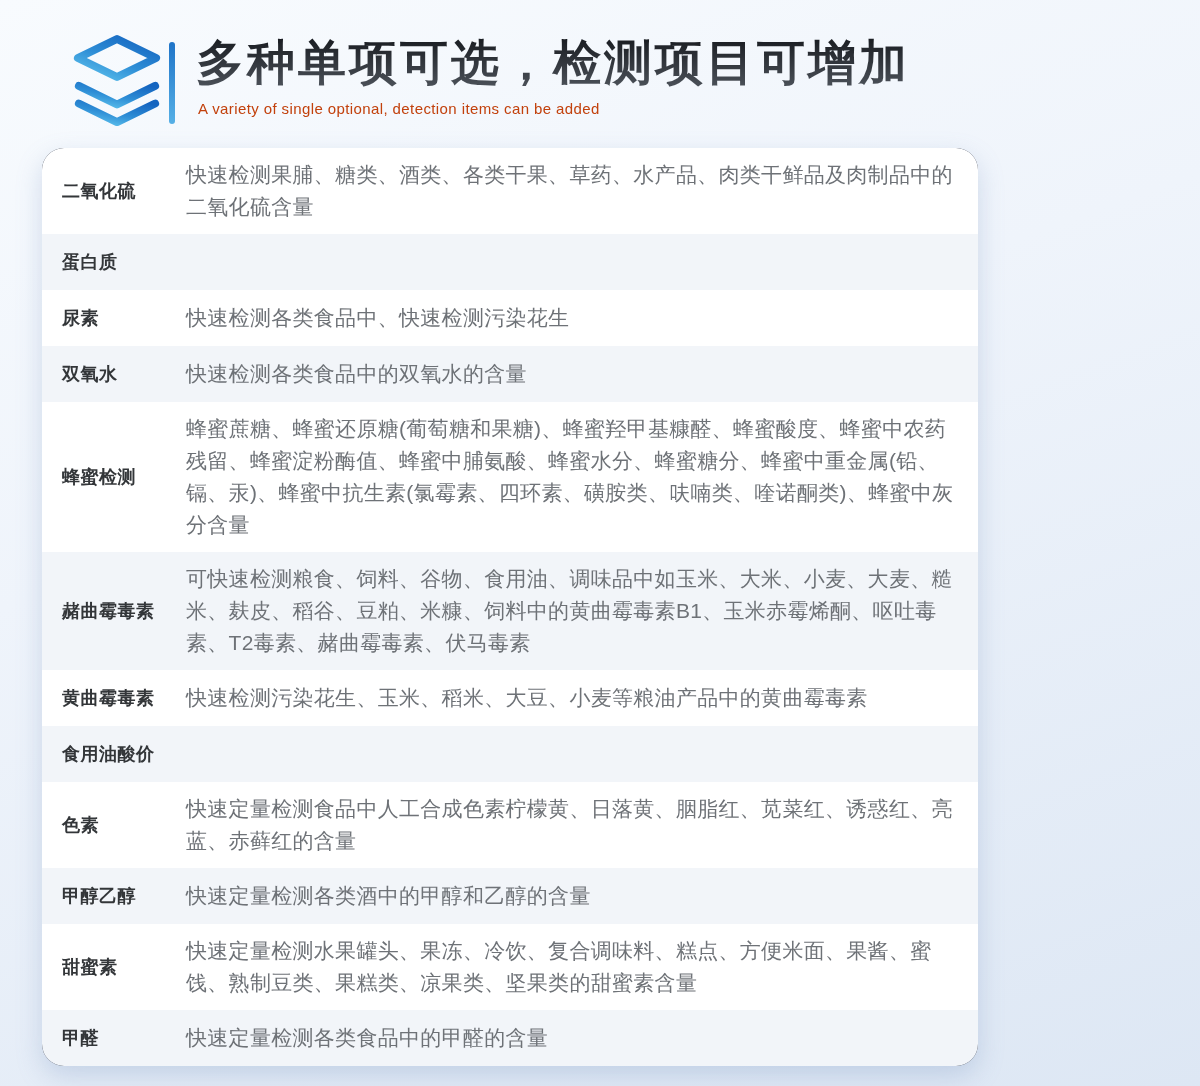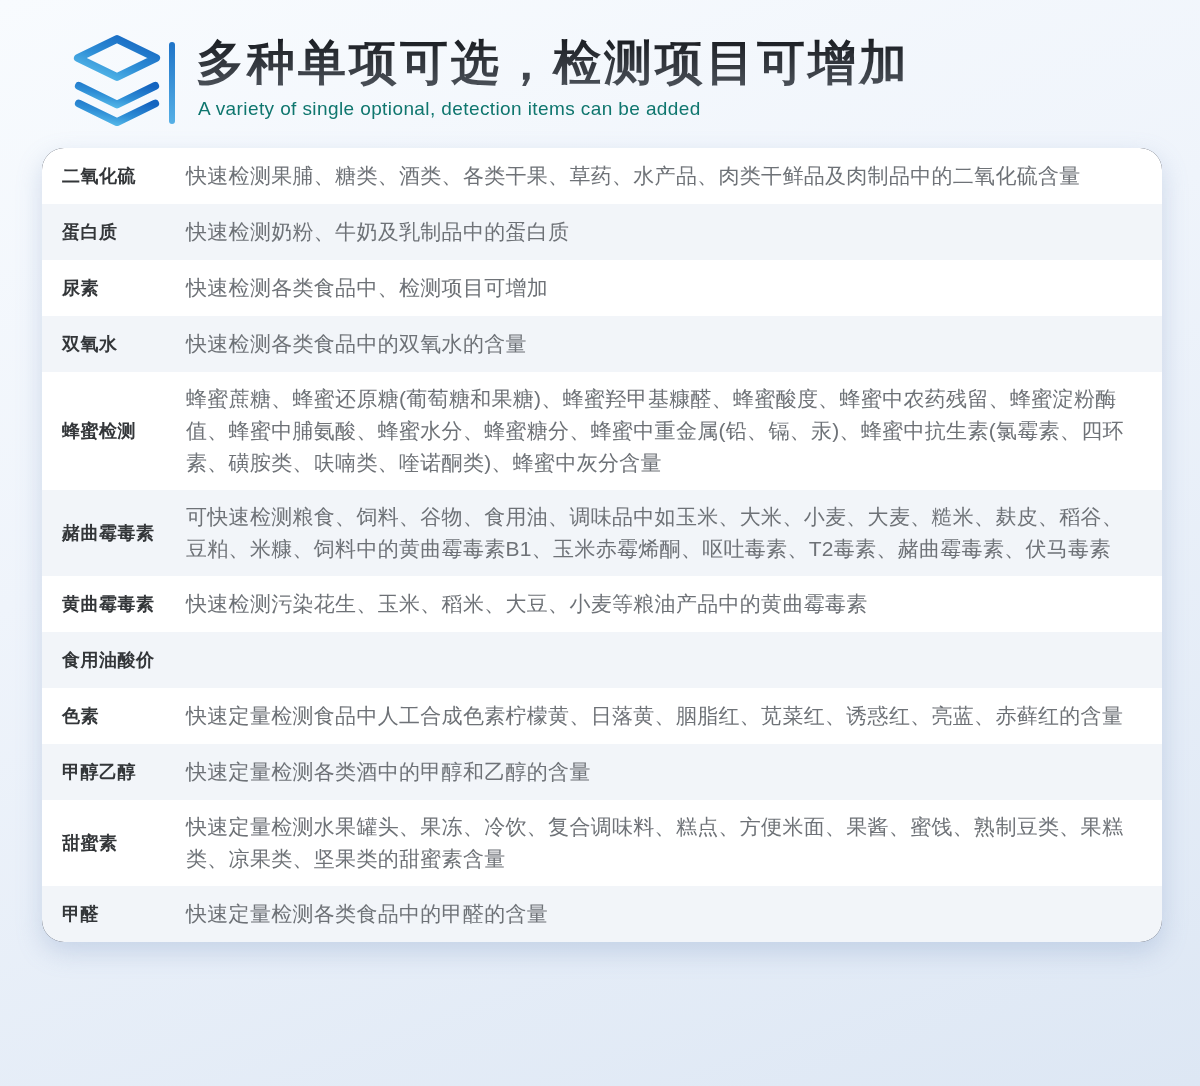--- a/index.html
+++ b/index.html
@@ -21,27 +21,27 @@
   .title-block{position:absolute;left:184px;top:34px;width:960px;}
   .main-title{
     margin:0;font-family:"Liberation Serif","DejaVu Serif",serif;
     font-size:48px;line-height:58px;font-weight:bold;letter-spacing:3px;
     background:linear-gradient(180deg,#15181d 0%,#50565e 100%);
     -webkit-background-clip:text;background-clip:text;
     -webkit-text-fill-color:transparent;color:#23262b;
     white-space:nowrap;
   }
   .sub-title{
-    margin:4px 0 0 2px;font-size:19px;line-height:26px;color:#0f766e;
+    margin:4px 0 0 2px;font-size:15px;line-height:26px;color:#c2410c;
     letter-spacing:0.4px;white-space:nowrap;
   }
 
   
   .card{
-    position:absolute;left:42px;top:148px;width:1120px;
+    position:absolute;left:42px;top:148px;width:936px;
     background:#0f172a;border-radius:22px;overflow:hidden;
     box-shadow:0 10px 26px rgba(110,140,185,0.28);
   }
   .row{display:flex;align-items:center;min-height:56px;background:#ffffff;}
   .row:nth-child(even){background:#f2f5f9;}
   .row-label{
     flex:0 0 124px;padding-left:20px;
     font-size:18px;font-weight:bold;color:#333639;letter-spacing:0.5px;
     white-space:nowrap;
   }
@@ -78,26 +78,25 @@
   </div>
 
   <div class="card">
     <div class="row">
       <div class="row-label">二氧化硫</div>
       <div class="row-desc">快速检测果脯、糖类、酒类、各类干果、草药、水产品、肉类干鲜品及肉制品中的二氧化硫含量</div>
     </div>
 
     <div class="row">
       <div class="row-label">蛋白质</div>
-      <div class="row-desc">快速检测奶粉、牛奶及乳制品中的蛋白质</div>
     </div>
 
     <div class="row">
       <div class="row-label">尿素</div>
-      <div class="row-desc">快速检测各类食品中、检测项目可增加</div>
+      <div class="row-desc">快速检测各类食品中、快速检测污染花生</div>
     </div>
 
     <div class="row">
       <div class="row-label">双氧水</div>
       <div class="row-desc">快速检测各类食品中的双氧水的含量</div>
     </div>
 
 
 
     <div class="row">

